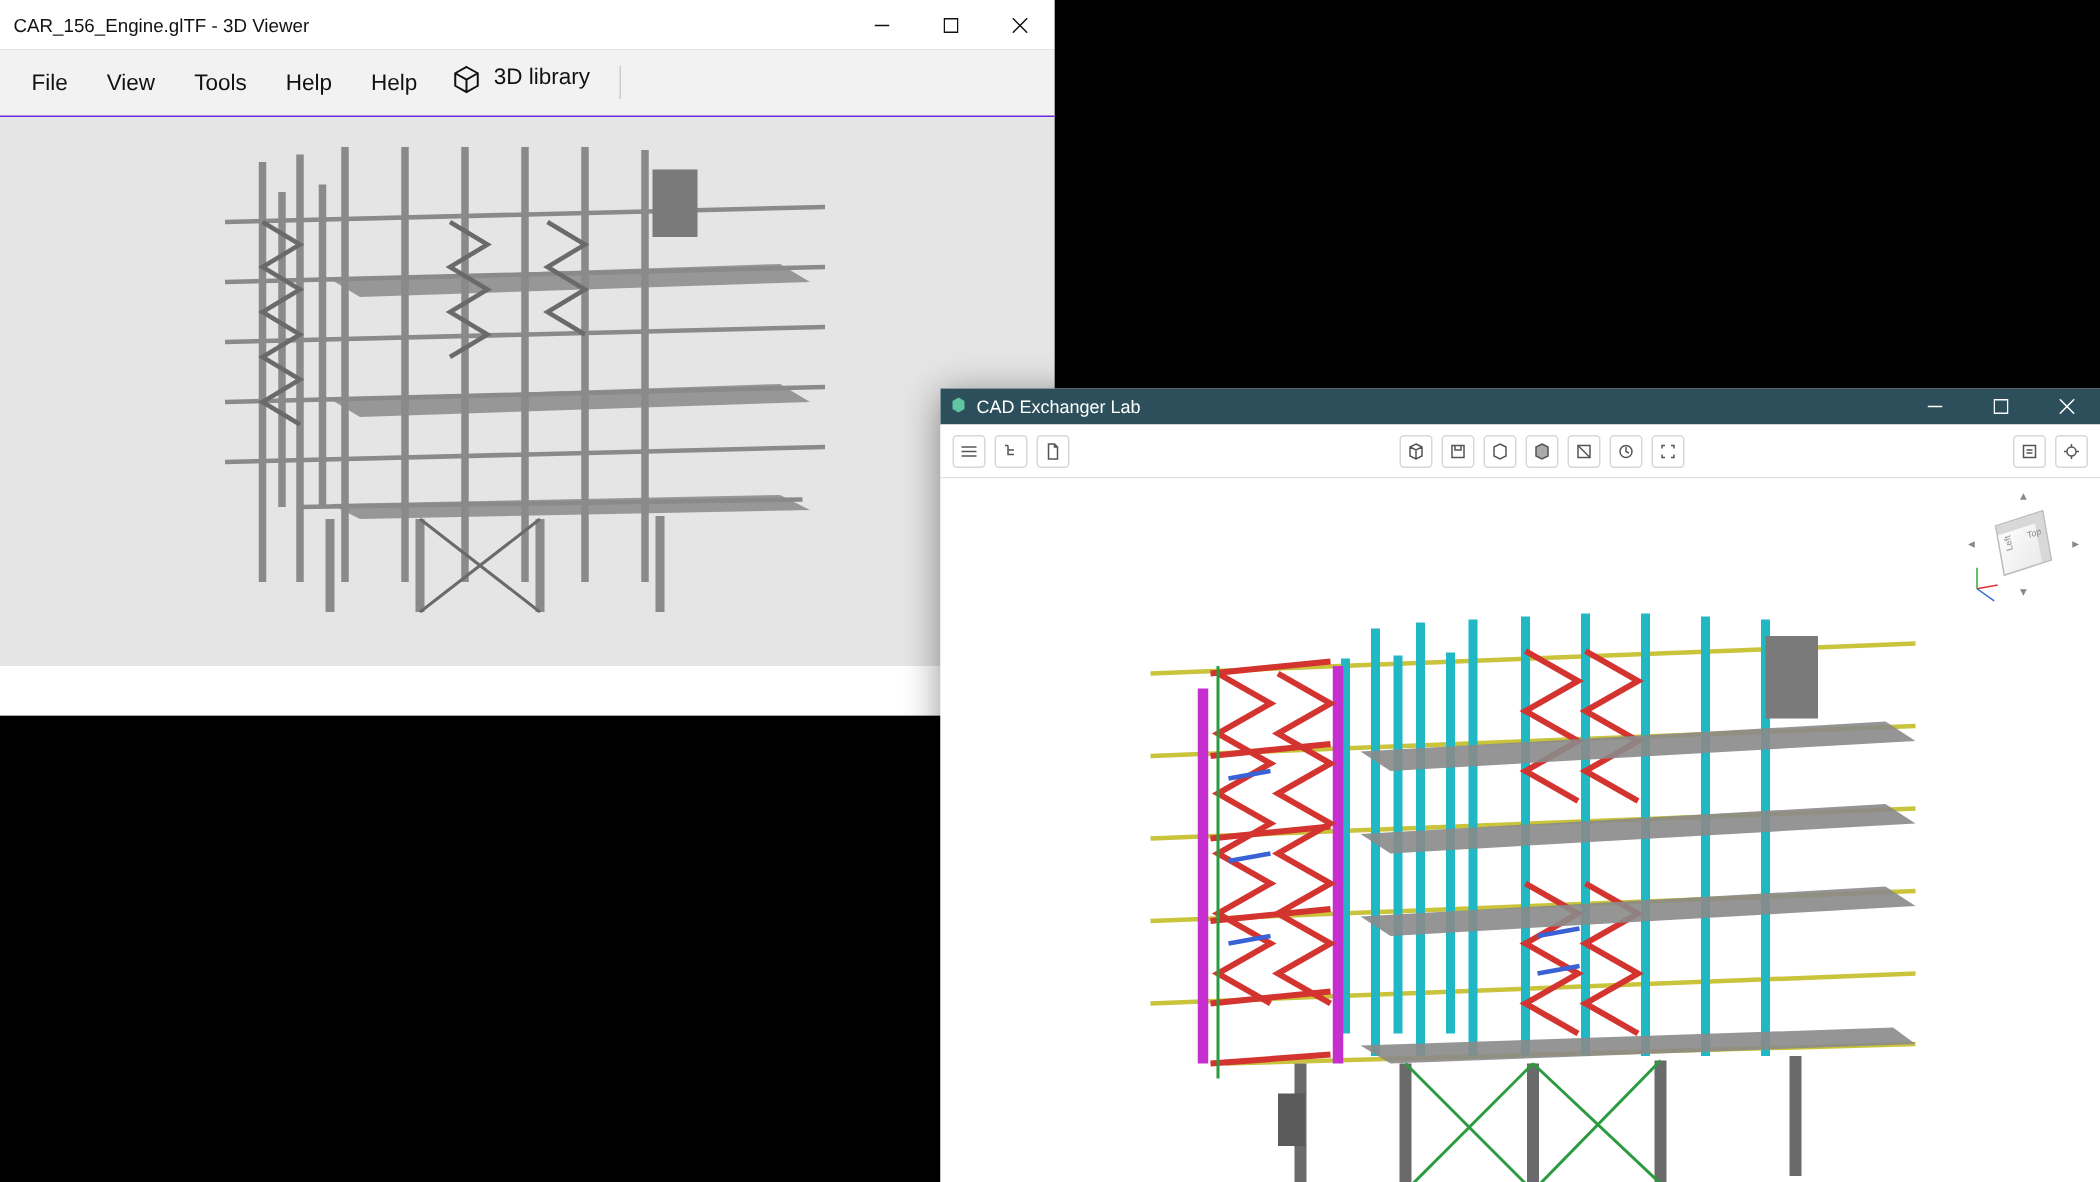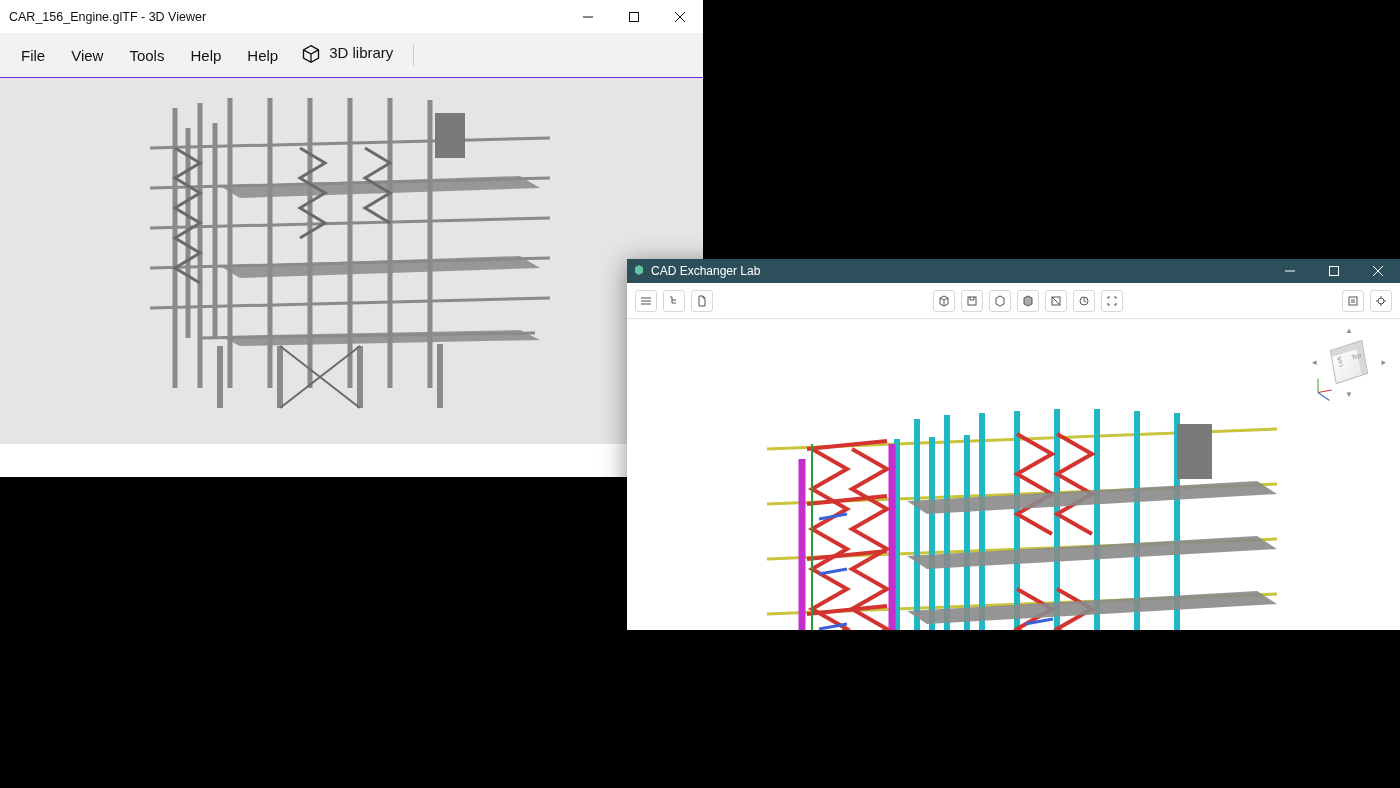--- a/index.html
+++ b/index.html
@@ -93,21 +93,21 @@
     padding-right: 12px;
     gap: 10px;
     font-size: 14px;
     color:#333;
   }
 
   
   .win2 {
     position: absolute;
     left: 627px; top: 259px;
-    width: 773px; height: 371px;
+    width: 773px; height: 529px;
     background: #fff;
     box-shadow: 0 4px 24px rgba(0,0,0,.45);
     display: flex; flex-direction: column;
   }
   .win2-titlebar {
     height: 24px;
     background: #2c4f5b;
     color: #fff;
     display: flex;
     align-items: center;

